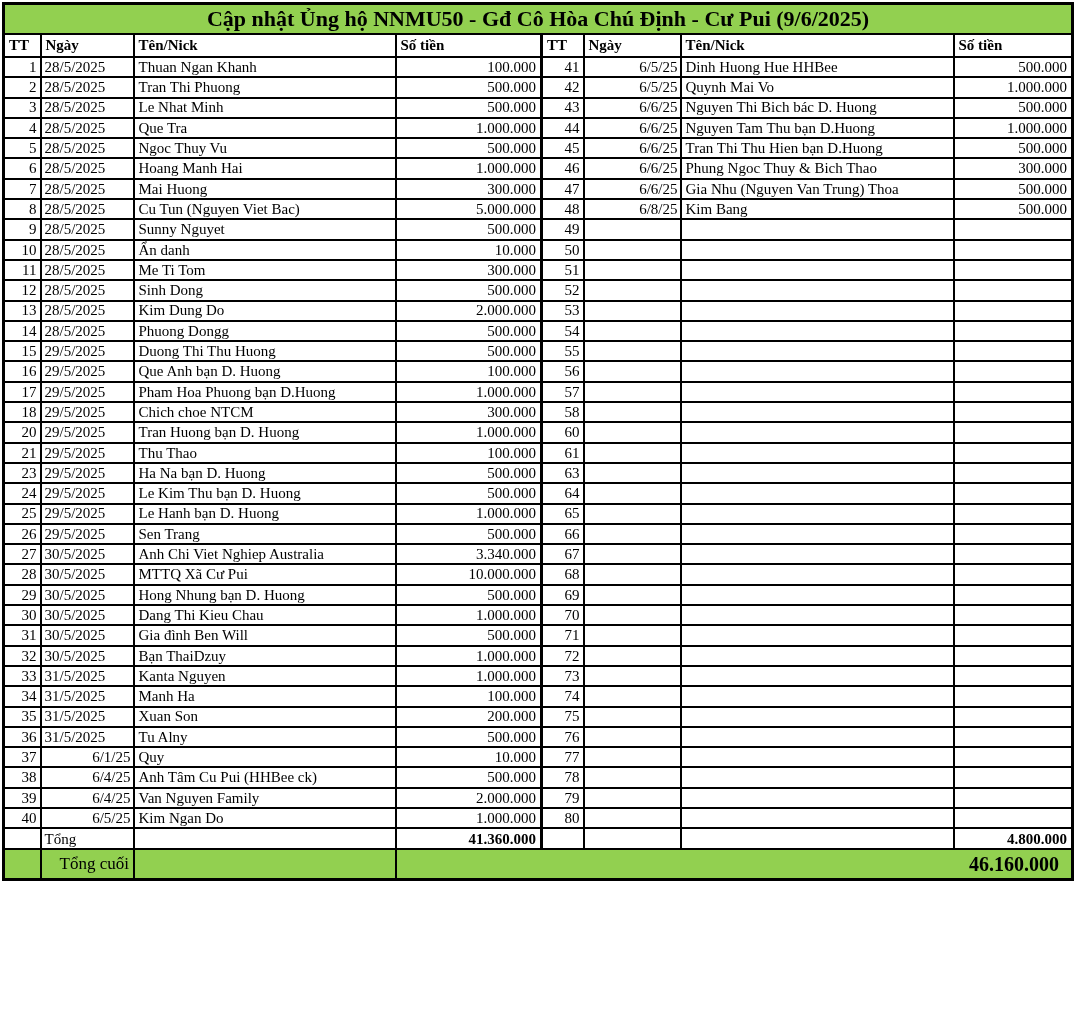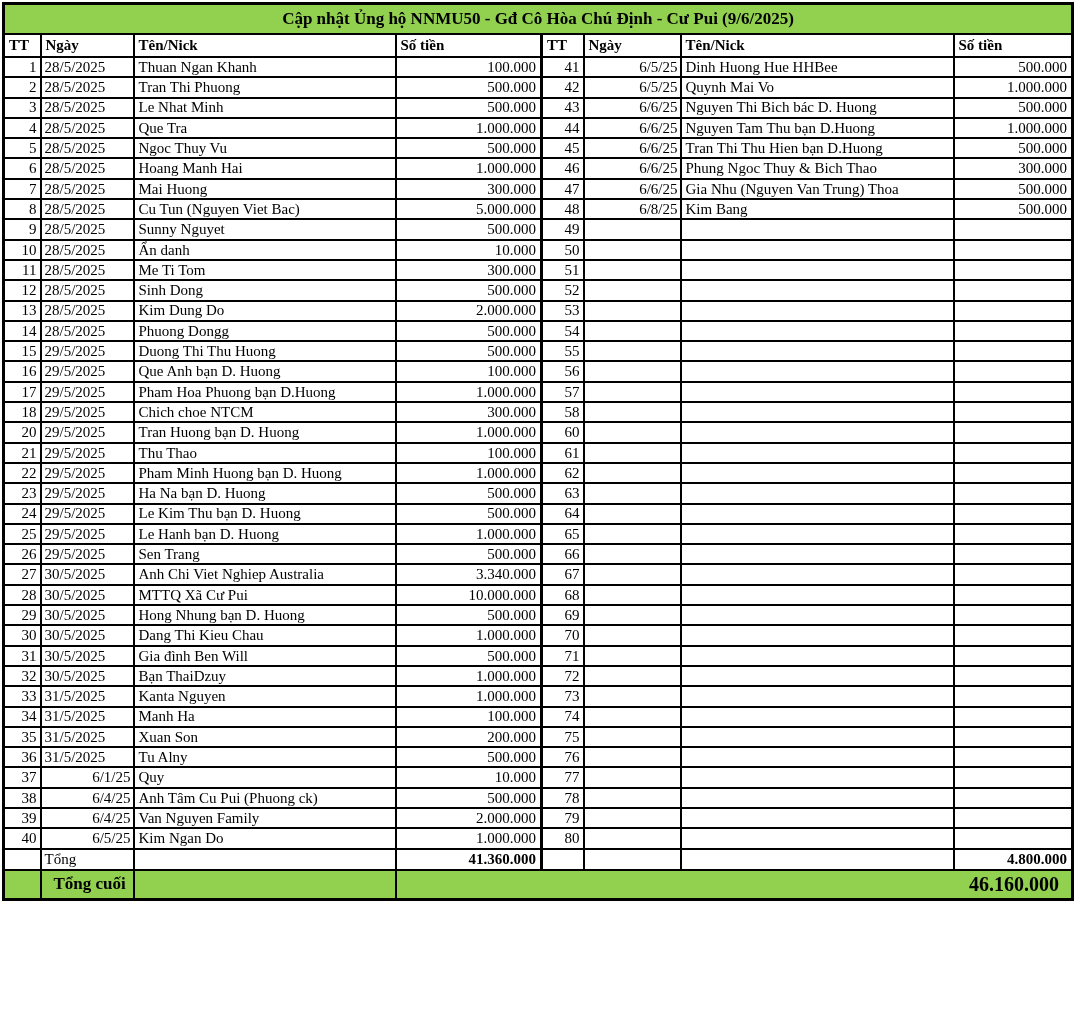--- a/index.html
+++ b/index.html
@@ -25,21 +25,21 @@
   td,th{
     border:2px solid var(--border-c);
     overflow:hidden;
     white-space:nowrap;
     font-size:15px;
     line-height:1.1;
     padding:0;
   }
   tr.title-row th{
     background:var(--green);
-    font-size:17px;
+    font-size:22px;
     font-weight:bold;
     text-align:center;
     height:28px;
   }
   tr.header-row th{
     text-align:left;
     font-weight:bold;
     padding-left:4px;
     height:21px;
   }
@@ -47,21 +47,21 @@
   td.tt{text-align:right;padding-right:3px;}
   td.date{text-align:left;padding-left:3px;}
   td.date.num-date{text-align:right;padding-left:8px;padding-right:2px;}
   td.name{text-align:left;padding-left:4px;}
   td.amt{text-align:right;padding-right:4px;}
   .mid{border-left:3px solid var(--border-c);}
   tr.total-row{height:21px;}
   tr.total-row td.amt{font-weight:bold;}
   tr.final-row{height:30px;}
   tr.final-row td{background:var(--green);}
-  tr.final-row td.label{font-weight:bold;font-size:17px;padding-left:12px;}
+  tr.final-row td.label{font-weight:normal;font-size:17px;padding-left:18px;}
   tr.final-row td.amt{font-weight:bold;font-size:20px;padding-right:12px;}
 </style>
 </head>
 <body>
 
 <div class="sheet">
   <table>
     <colgroup>
       <col style="width:37px">
         <col style="width:93px">
@@ -282,30 +282,20 @@
           <td class="tt">21</td>
           <td class="date">29/5/2025</td>
           <td class="name">Thu Thao</td>
           <td class="amt">100.000</td>
           <td class="tt mid">61</td>
           <td class="date"></td>
           <td class="name"></td>
           <td class="amt"></td>
         </tr>
         <tr class="data-row">
-          <td class="tt">22</td>
-          <td class="date">29/5/2025</td>
-          <td class="name">Pham Minh Huong bạn D. Huong</td>
-          <td class="amt">1.000.000</td>
-          <td class="tt mid">62</td>
-          <td class="date"></td>
-          <td class="name"></td>
-          <td class="amt"></td>
-        </tr>
-        <tr class="data-row">
           <td class="tt">23</td>
           <td class="date">29/5/2025</td>
           <td class="name">Ha Na bạn D. Huong</td>
           <td class="amt">500.000</td>
           <td class="tt mid">63</td>
           <td class="date"></td>
           <td class="name"></td>
           <td class="amt"></td>
         </tr>
         <tr class="data-row">
@@ -444,21 +434,21 @@
           <td class="name">Quy</td>
           <td class="amt">10.000</td>
           <td class="tt mid">77</td>
           <td class="date"></td>
           <td class="name"></td>
           <td class="amt"></td>
         </tr>
         <tr class="data-row">
           <td class="tt">38</td>
           <td class="date num-date">6/4/25</td>
-          <td class="name">Anh Tâm Cu Pui (Phuong ck)</td>
+          <td class="name">Anh Tâm Cu Pui (HHBee ck)</td>
           <td class="amt">500.000</td>
           <td class="tt mid">78</td>
           <td class="date"></td>
           <td class="name"></td>
           <td class="amt"></td>
         </tr>
         <tr class="data-row">
           <td class="tt">39</td>
           <td class="date num-date">6/4/25</td>
           <td class="name">Van Nguyen Family</td>

